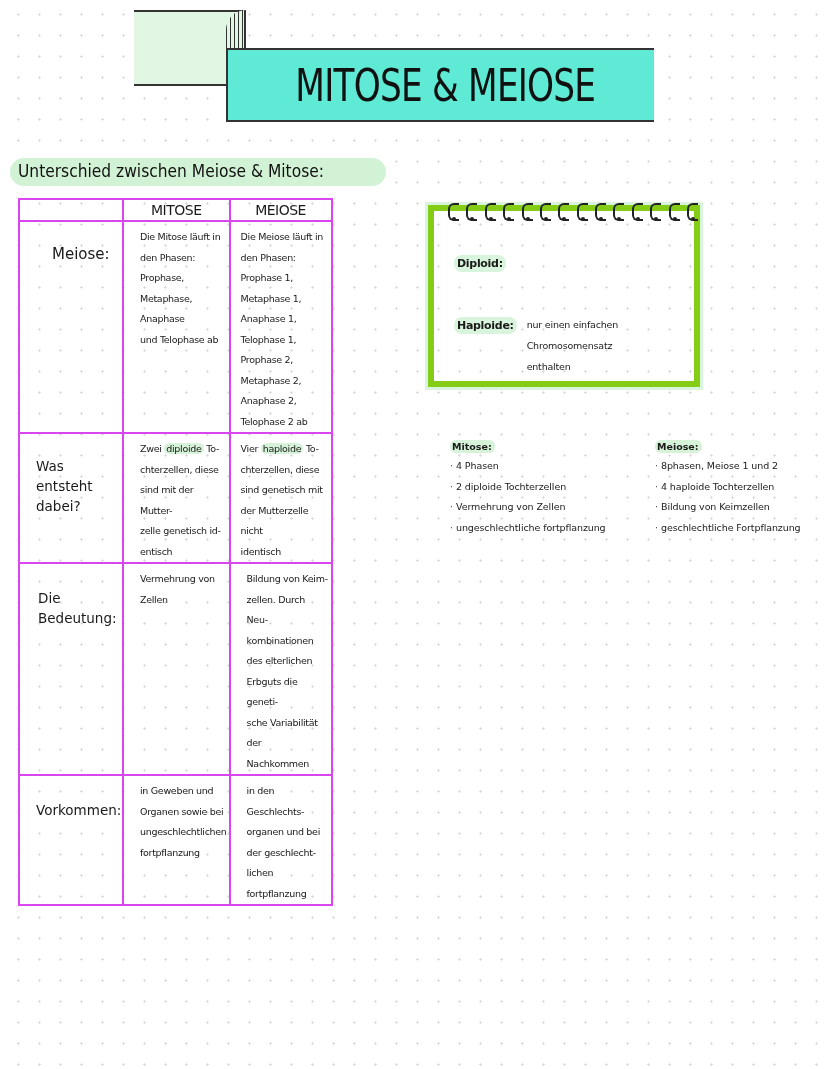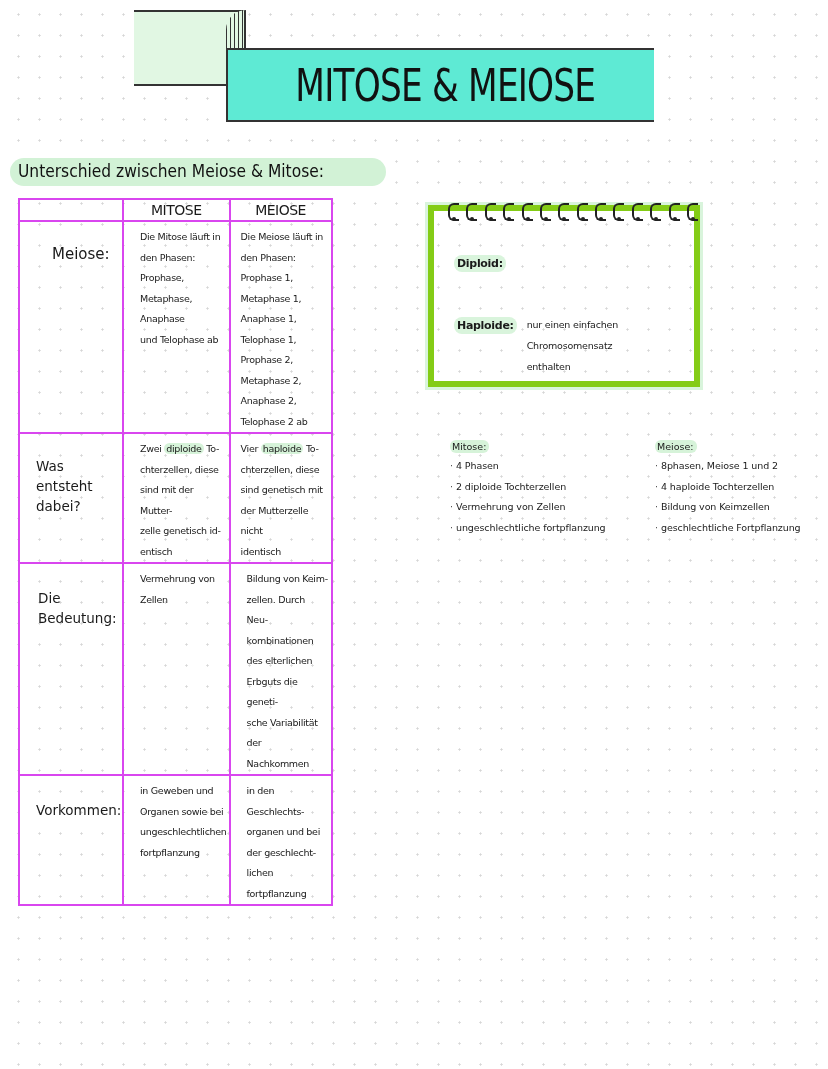--- a/index.html
+++ b/index.html
@@ -117,20 +117,21 @@
     .def-text {
       font-size: 9.5px; line-height: 21px; letter-spacing: -0.2px;
       white-space: pre-line; margin-top: -3px;
     }
     
     .summary-list { position: absolute; top: 435px; }
     .summary-title {
       display: inline-block; font-size: 9.5px;
       background: #d6f3d9; border-radius: 6px; padding: 1px 3px 1px 2px;
       margin-bottom: 3px;
+      font-weight: bold;
     }
     .summary-item {
       font-size: 9.5px; line-height: 20.5px; letter-spacing: -0.1px;
       white-space: nowrap;
     }
     .summary-item .bullet { display: inline-block; width: 6px; color: #555; }
   </style>
 </head>
 <body>
 

